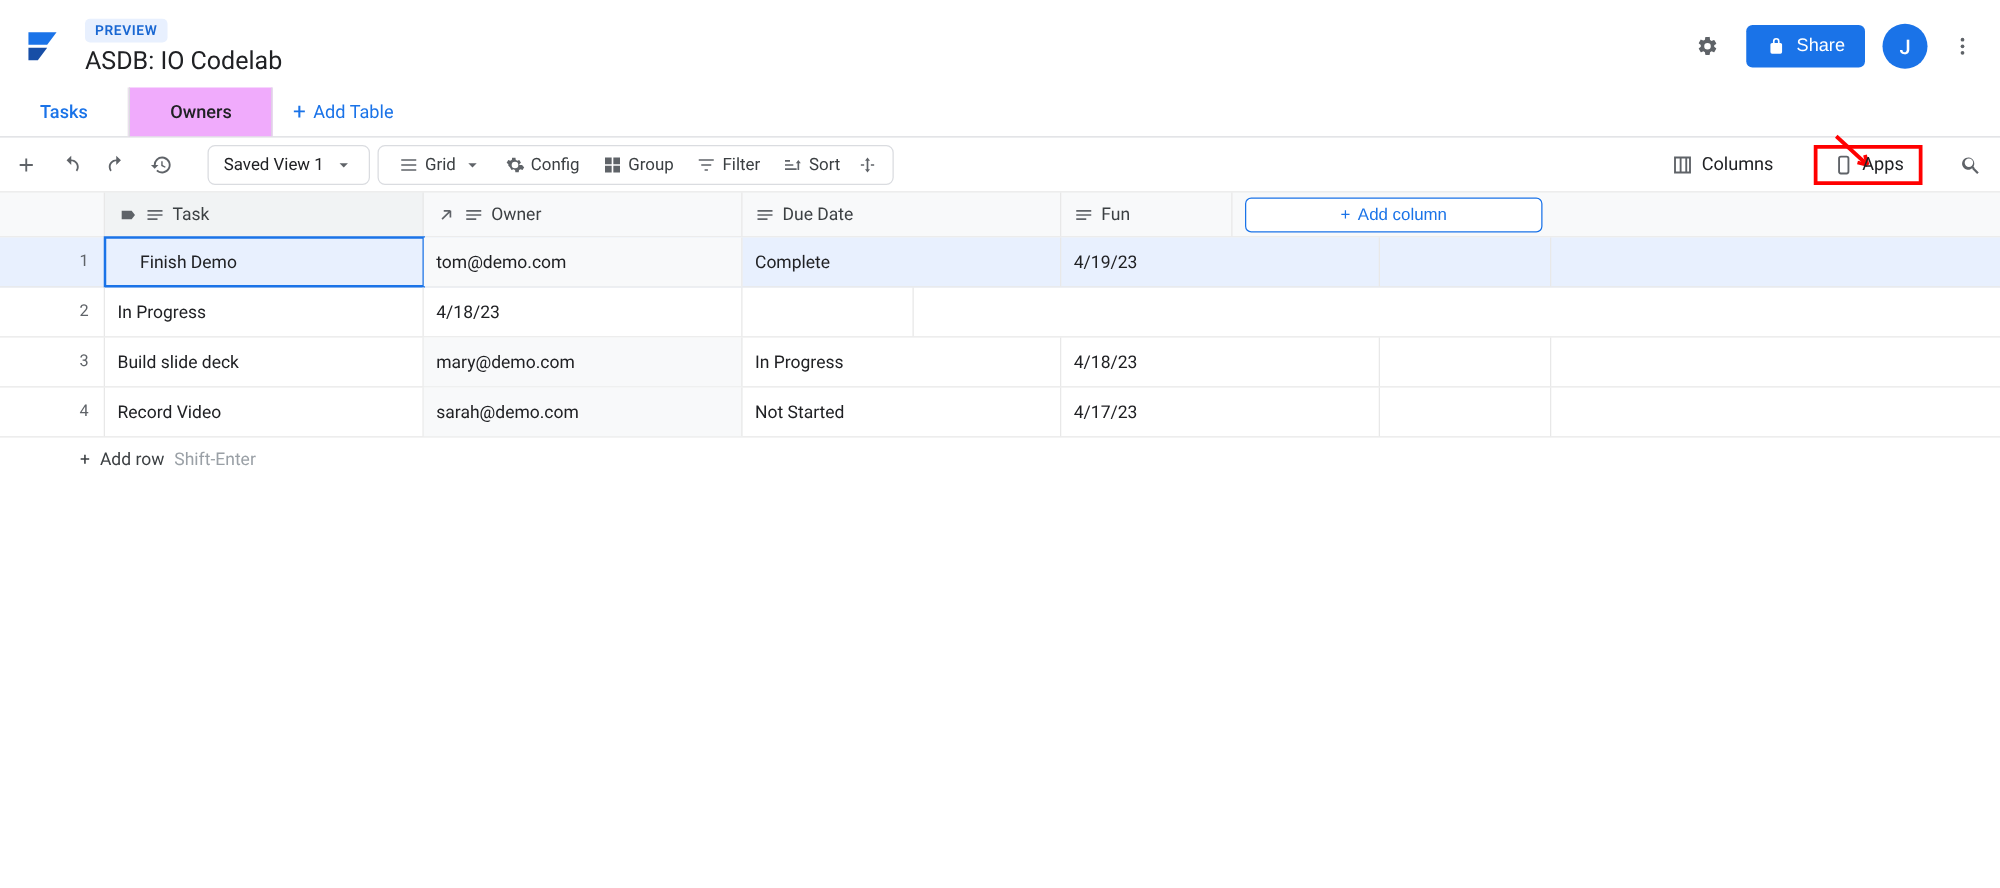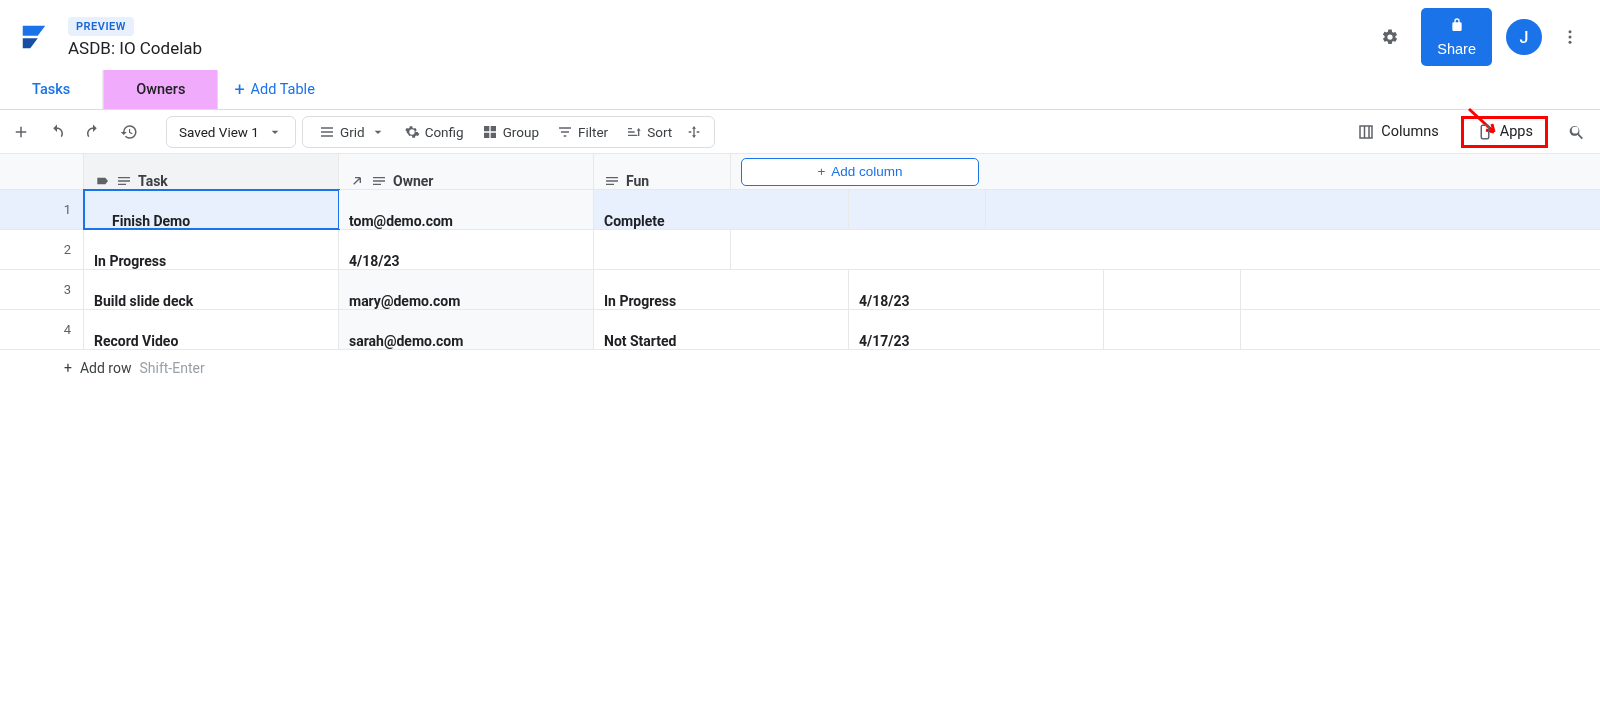--- a/index.html
+++ b/index.html
@@ -34,21 +34,21 @@
     background: #e8f0fe;
     color: #1967d2;
     font-size: 11px;
     font-weight: 600;
     letter-spacing: 0.5px;
     padding: 3px 8px;
     border-radius: 4px;
     margin-bottom: 2px;
   }
   .page-title {
-    font-size: 17px;
+    font-size: 20px;
     font-weight: 400;
     color: #202124;
   }
   .header-actions {
     display: flex;
     align-items: center;
     gap: 14px;
   }
   .gear-btn {
     width: 34px; height: 34px;
@@ -61,21 +61,20 @@
     color: #fff;
     border: none;
     border-radius: 5px;
     padding: 9px 16px;
     font-size: 14.5px;
     font-weight: 500;
     display: flex;
     align-items: center;
     gap: 8px;
     cursor: pointer;
-    flex-direction: column;
   }
   .avatar {
     width: 36px; height: 36px;
     border-radius: 50%;
     background: #1a73e8;
     color: #fff;
     display:flex; align-items:center; justify-content:center;
     font-size: 16px;
     font-weight: 500;
   }
@@ -163,21 +162,21 @@
     padding: 0 8px;
     height: 32px;
     font-size: 13.5px;
     cursor:pointer;
     color:#3c4043;
   }
   .toolbar-right {
     margin-left: auto;
     display:flex;
     align-items:center;
-    gap: 12px;
+    gap: 22px;
   }
   .apps-btn {
     display:flex;
     align-items:center;
     gap:6px;
     padding: 4px 12px;
     font-size: 14.5px;
     cursor:pointer;
     border: 3px solid red;
     position: relative;
@@ -218,25 +217,24 @@
     padding-right: 12px;
     color:#5f6368;
     font-size: 13px;
     border-right: 1px solid #e8e8e8;
   }
   .th-rownum {
     width: 84px;
     border-right: 1px solid #e8e8e8;
   }
   .cell, .th {
-    display:flex; align-items:flex-end;
+    display:flex; align-items:center;
     padding: 0 10px;
     border-right: 1px solid #e8e8e8;
     font-size: 14px;
-    font-weight: bold;
   }
   .th { color:#3c4043; gap:6px; cursor:pointer; }
   .col-task  { width: 255px; }
   .col-owner { width: 255px; }
   .col-status{ width: 255px; }
   .col-due   { width: 255px; }
   .col-fun   { width: 137px; }
   .col-add   { width: 258px; }
   .th.col-task { background:#f1f3f4; }
   .cell.col-task.selected-cell {
@@ -432,39 +430,46 @@
     </div>
     <div class="th col-owner">
       <svg class="ico" viewBox="0 0 24 24">
           <path fill="currentColor" d="M7 17L17 7M17 7H9M17 7v8" stroke="currentColor" stroke-width="2"></path>
         </svg>
       <svg class="ico" viewBox="0 0 24 24">
           <path fill="currentColor" d="M3 6h18v2H3zM3 11h18v2H3zM3 16h12v2H3z"></path>
         </svg>
       <span>Owner</span>
     </div>
+    <div class="th col-due">
+      <svg class="ico" viewBox="0 0 24 24">
+          <path fill="currentColor" d="M3 6h18v2H3zM3 11h18v2H3zM3 16h12v2H3z"></path>
+        </svg>
+      <span>Due Date</span>
+    </div>
     <div class="th col-fun">
       <svg class="ico" viewBox="0 0 24 24">
           <path fill="currentColor" d="M3 6h18v2H3zM3 11h18v2H3zM3 16h12v2H3z"></path>
         </svg>
       <span>Fun</span>
     </div>
     <div class="col-add" style="display:flex;align-items:center;">
       <button class="add-col-btn">
         <span>+</span>
         <span>Add column</span>
       </button>
     </div>
   </div>
 
   <div class="tr-row selected-row">
     <div class="rownum">1</div>
     <div class="cell col-task selected-cell">Finish Demo</div>
     <div class="cell col-owner">tom@demo.com</div>
     <div class="cell col-status">Complete</div>
+    <div class="cell col-due">4/19/23</div>
     <div class="cell col-fun"></div>
     <div class="cell col-add" style="border-right:none"></div>
   </div>
   <div class="tr-row">
     <div class="rownum">2</div>
     <div class="cell col-status">In Progress</div>
     <div class="cell col-due">4/18/23</div>
     <div class="cell col-fun"></div>
     <div class="cell col-add" style="border-right:none"></div>
   </div>

